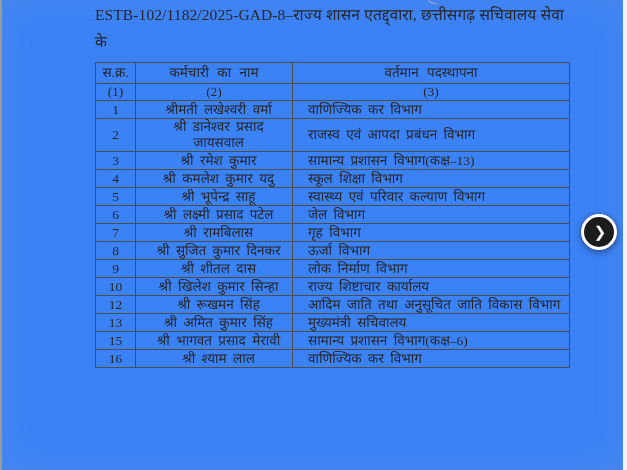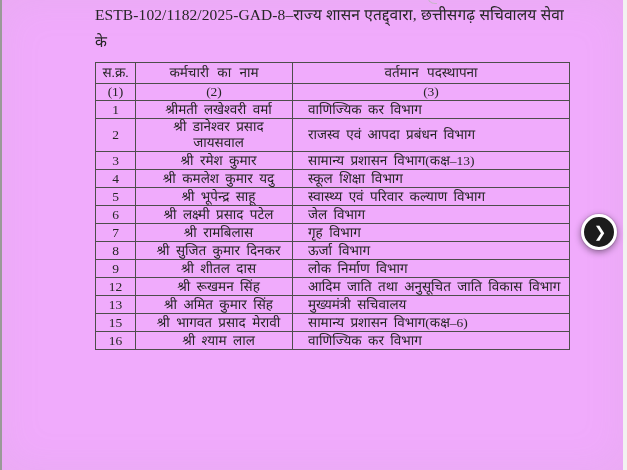--- a/index.html
+++ b/index.html
@@ -7,21 +7,21 @@
   body {
     font-family: "Liberation Serif", "DejaVu Serif", serif;
     background: #f2f2f0;
     position: relative;
     color: #2b2b2b;
   }
   .page {
     position: absolute;
     left: 0; top: 0;
     width: 623px; height: 470px;
-    background: #f0abfc;
+    background: #3b82f6;
     border-left: 2px solid #9a9a98;
     box-shadow: inset 0 0 40px rgba(180,175,165,0.12);
     overflow: hidden;
   }
   
   .top-artifact {
     position: absolute;
     left: 425px; top: -5px;
     width: 10px; height: 9px;
     border: 1px solid #b9b9b6;
@@ -162,20 +162,25 @@
             <td class="sno">8</td>
             <td class="name">श्री सुजित कुमार दिनकर</td>
             <td class="posting">ऊर्जा विभाग</td>
           </tr>
           <tr>
             <td class="sno">9</td>
             <td class="name">श्री शीतल दास</td>
             <td class="posting">लोक निर्माण विभाग</td>
           </tr>
           <tr>
+            <td class="sno">10</td>
+            <td class="name">श्री खिलेश कुमार सिन्हा</td>
+            <td class="posting">राज्य शिष्टाचार कार्यालय</td>
+          </tr>
+          <tr>
             <td class="sno">12</td>
             <td class="name">श्री रूखमन सिंह</td>
             <td class="posting">आदिम जाति तथा अनुसूचित जाति विकास विभाग</td>
           </tr>
           <tr>
             <td class="sno">13</td>
             <td class="name">श्री अमित कुमार सिंह</td>
             <td class="posting">मुख्यमंत्री सचिवालय</td>
           </tr>
           <tr>

